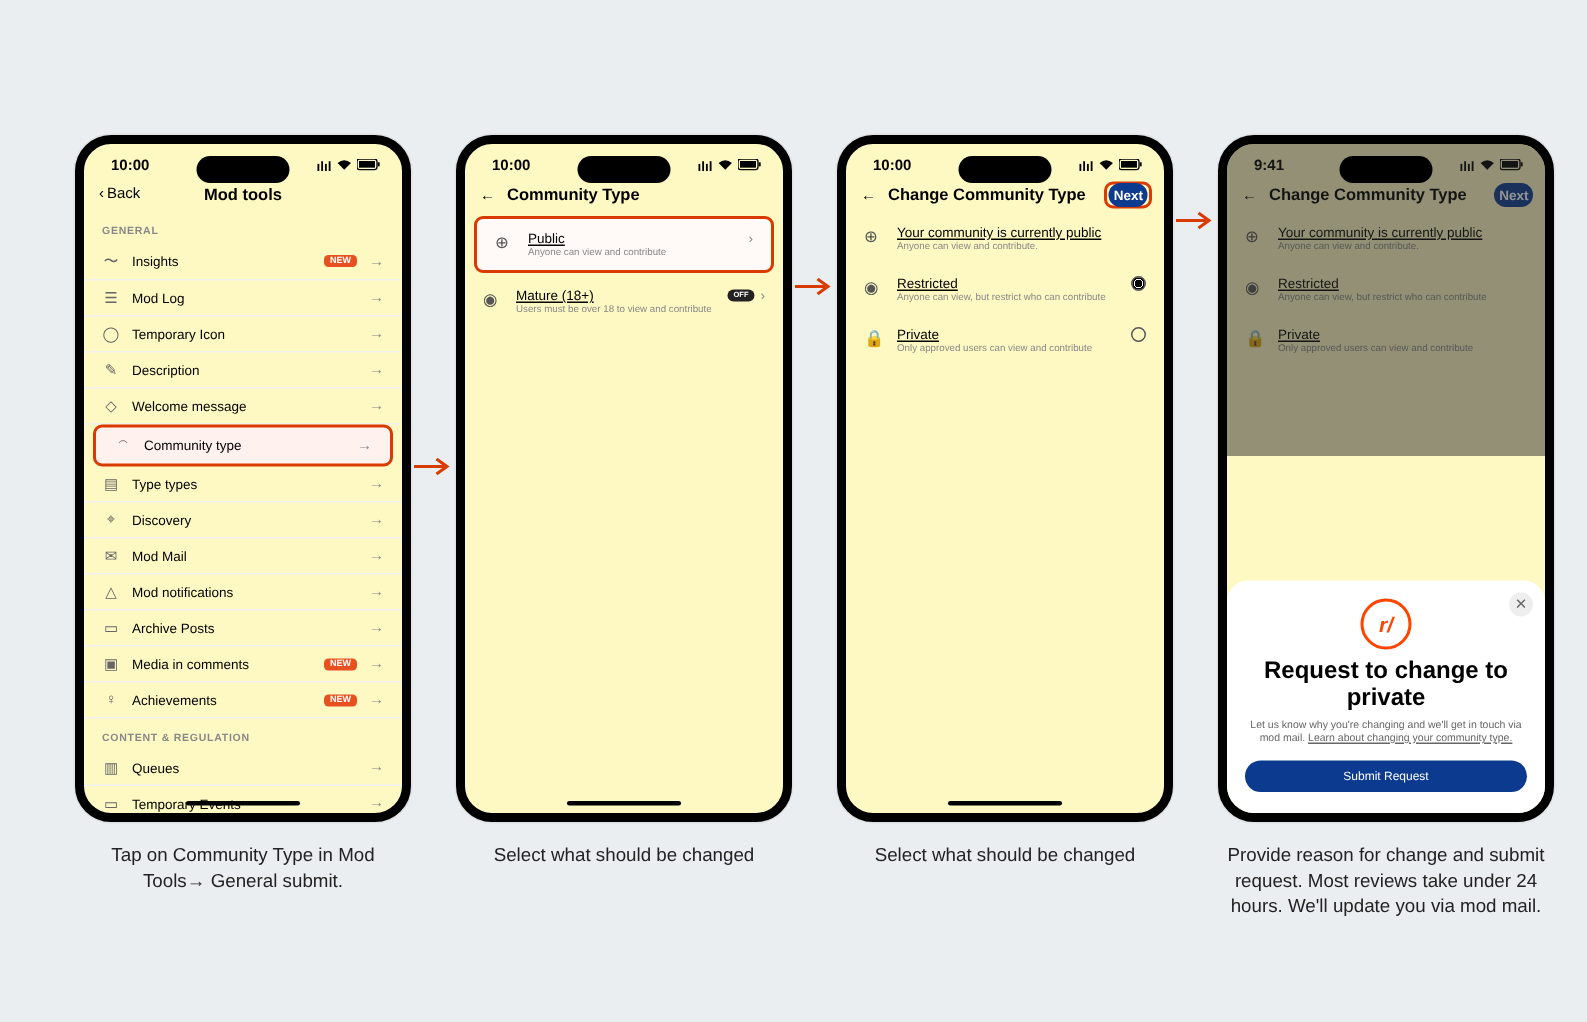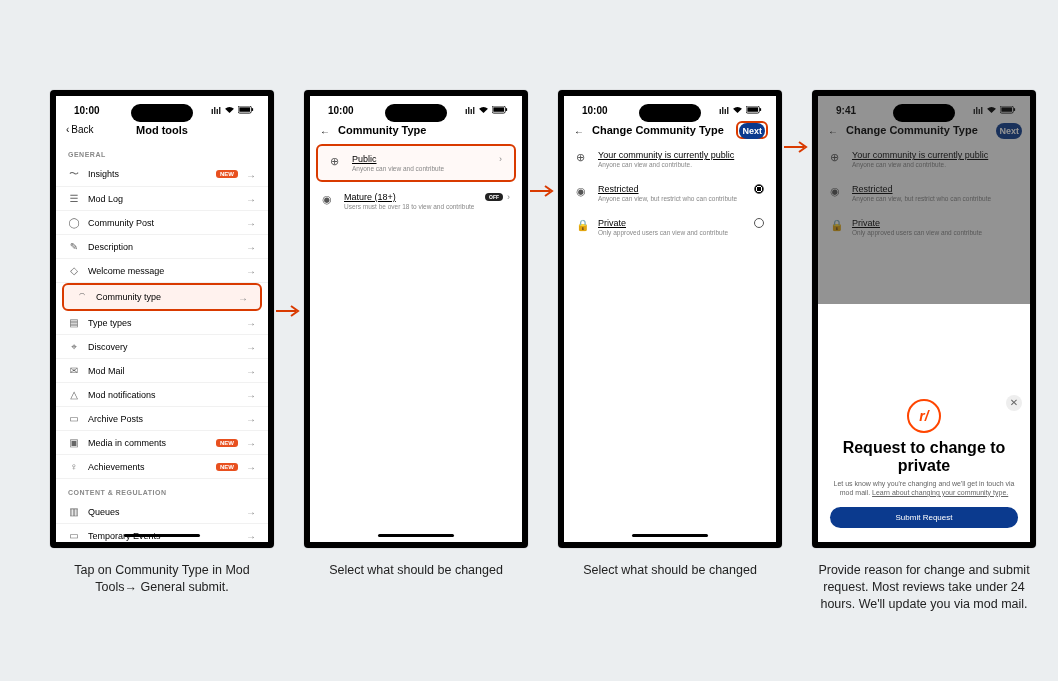--- a/index.html
+++ b/index.html
@@ -11,22 +11,22 @@
     padding: 90px 50px 30px 50px;
     display: flex;
     gap: 30px;
     align-items: flex-start;
   }
   .col { display: flex; flex-direction: column; align-items: center; position: relative; }
   .phone {
     width: 224px;
     height: 458px;
     border: 6px solid #000;
-    border-radius: 4px;
-    background: #ffffff;
+    border-radius: 24px;
+    background: #fef9c3;
     position: relative;
     overflow: hidden;
     box-shadow: 0 0 0 1px rgba(0,0,0,0.05);
   }
   .notch {
     position: absolute;
     top: 8px;
     left: 50%;
     transform: translateX(-50%);
     width: 62px;
@@ -163,21 +163,21 @@
           <span class="badge">NEW</span>
           <span class="chev">→</span>
         </div>
         <div class="row">
           <span class="ic">☰</span>
           <span class="lbl">Mod Log</span>
           <span class="chev">→</span>
         </div>
         <div class="row">
           <span class="ic">◯</span>
-          <span class="lbl">Community Post</span>
+          <span class="lbl">Temporary Icon</span>
           <span class="chev">→</span>
         </div>
         <div class="row">
           <span class="ic">✎</span>
           <span class="lbl">Description</span>
           <span class="chev">→</span>
         </div>
         <div class="row">
           <span class="ic">◇</span>
           <span class="lbl">Welcome message</span>

